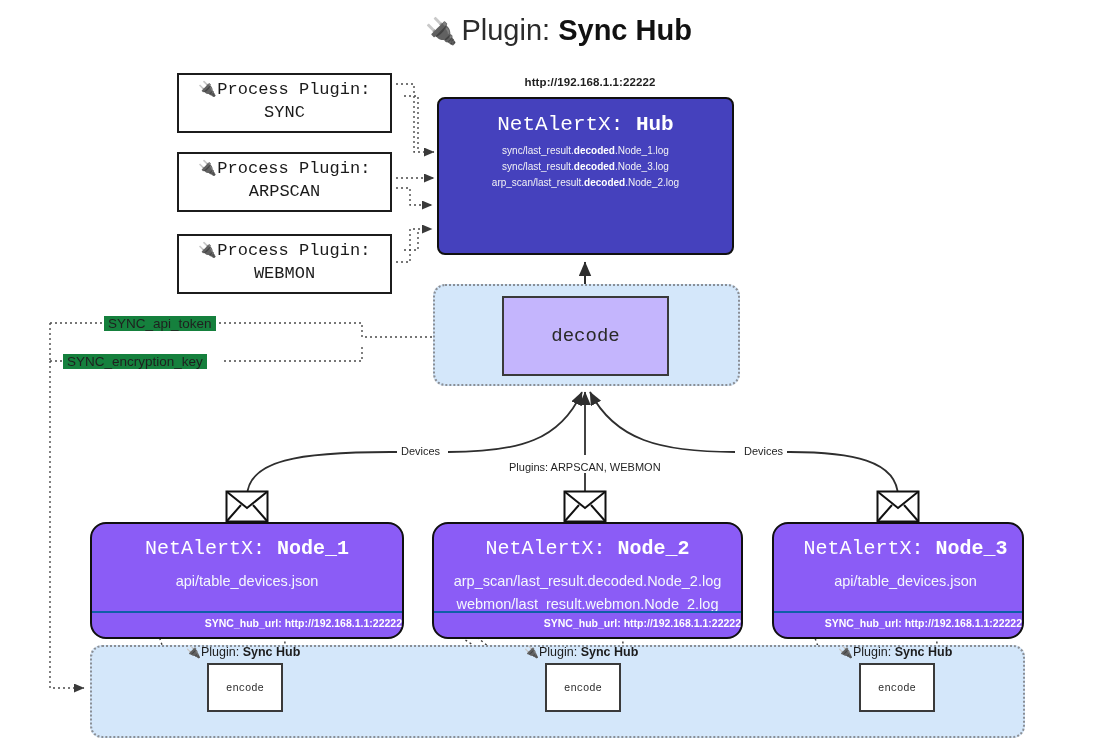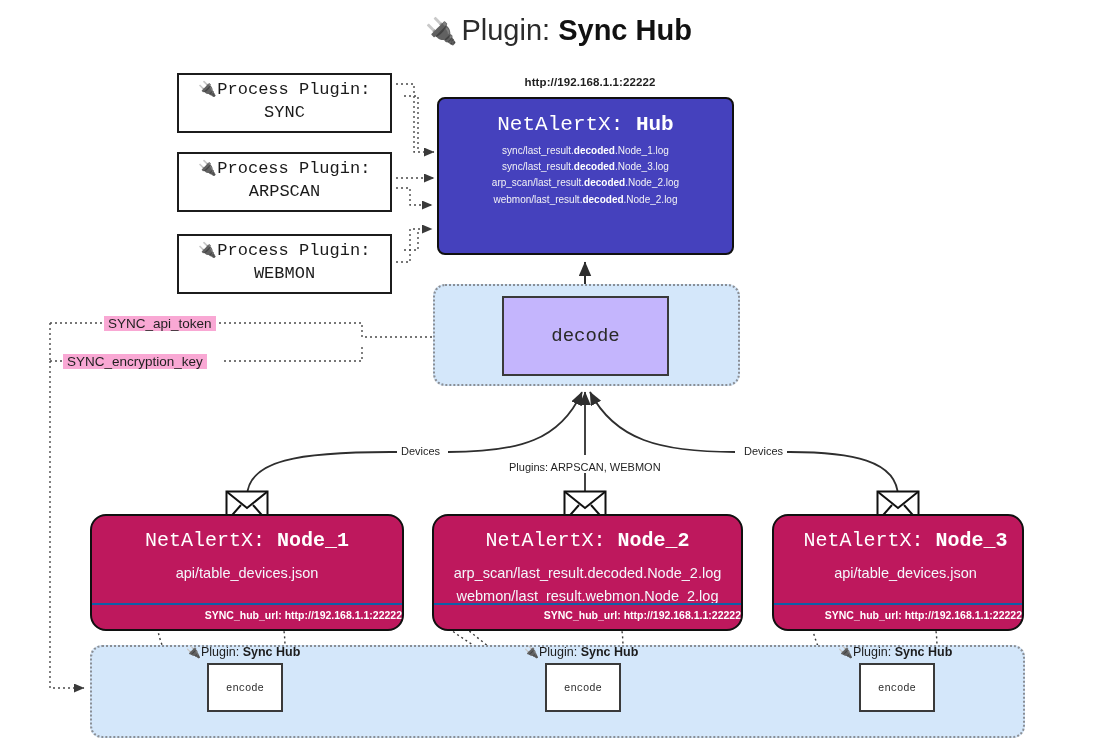--- a/index.html
+++ b/index.html
@@ -77,21 +77,21 @@
     text-align:center;
     line-height:1.62;
     white-space:nowrap;
   }
   .hub-line b { color:#ffffff; font-weight:700; }
   #hub-lines { margin-top:7px; }
 
   
   .dotted-label {
     position:absolute;
-    background:#f9a8d4;
+    background:#15803d;
     font-size:13.5px;
     color:#1f1f1f;
     padding:0 4px;
     white-space:nowrap;
   }
   #lbl-api-token { left:104px; top:316px; }
   #lbl-enc-key   { left:63px;  top:354px; }
 
   
   #decode-wrap {
@@ -119,25 +119,26 @@
     padding:0 4px;
     white-space:nowrap;
   }
   #lbl-devices-l { left:397px; top:445px; }
   #lbl-devices-r { left:740px; top:445px; }
   #lbl-plugins   { left:505px; top:461px; }
 
   
   .node-box {
     position:absolute;
-    background:#be185d;
+    background:#8b5cf6;
     border:2.5px solid #101010;
     border-radius:16px;
     color:#ffffff;
     overflow:hidden;
+    margin-top:8px;
   }
   .node-title {
     text-align:center;
     font-family:"Liberation Mono", monospace;
     font-size:20px;
     margin-top:13px;
     white-space:nowrap;
   }
   .node-title .b { font-weight:700; }
   .node-lines { margin-top:10px; }
@@ -286,21 +287,20 @@
   <div id="hub-url">http://192.168.1.1:22222</div>
   <div id="hub-box">
     <div id="hub-title">
       <span>NetAlertX:</span>
       <span class="b">Hub</span>
     </div>
     <div id="hub-lines">
       <div class="hub-line"><span>sync/last_result.</span><b>decoded</b><span>.Node_1.log</span></div>
       <div class="hub-line"><span>sync/last_result.</span><b>decoded</b><span>.Node_3.log</span></div>
       <div class="hub-line"><span>arp_scan/last_result.</span><b>decoded</b><span>.Node_2.log</span></div>
-      <div class="hub-line"><span>webmon/last_result.</span><b>decoded</b><span>.Node_2.log</span></div>
     </div>
   </div>
 
   <div class="dotted-label" id="lbl-api-token">SYNC_api_token</div>
   <div class="dotted-label" id="lbl-enc-key">SYNC_encryption_key</div>
 
   <div id="decode-wrap"></div>
   <div id="decode-box">decode</div>
 
   <div class="edge-label" id="lbl-devices-l">Devices</div>

